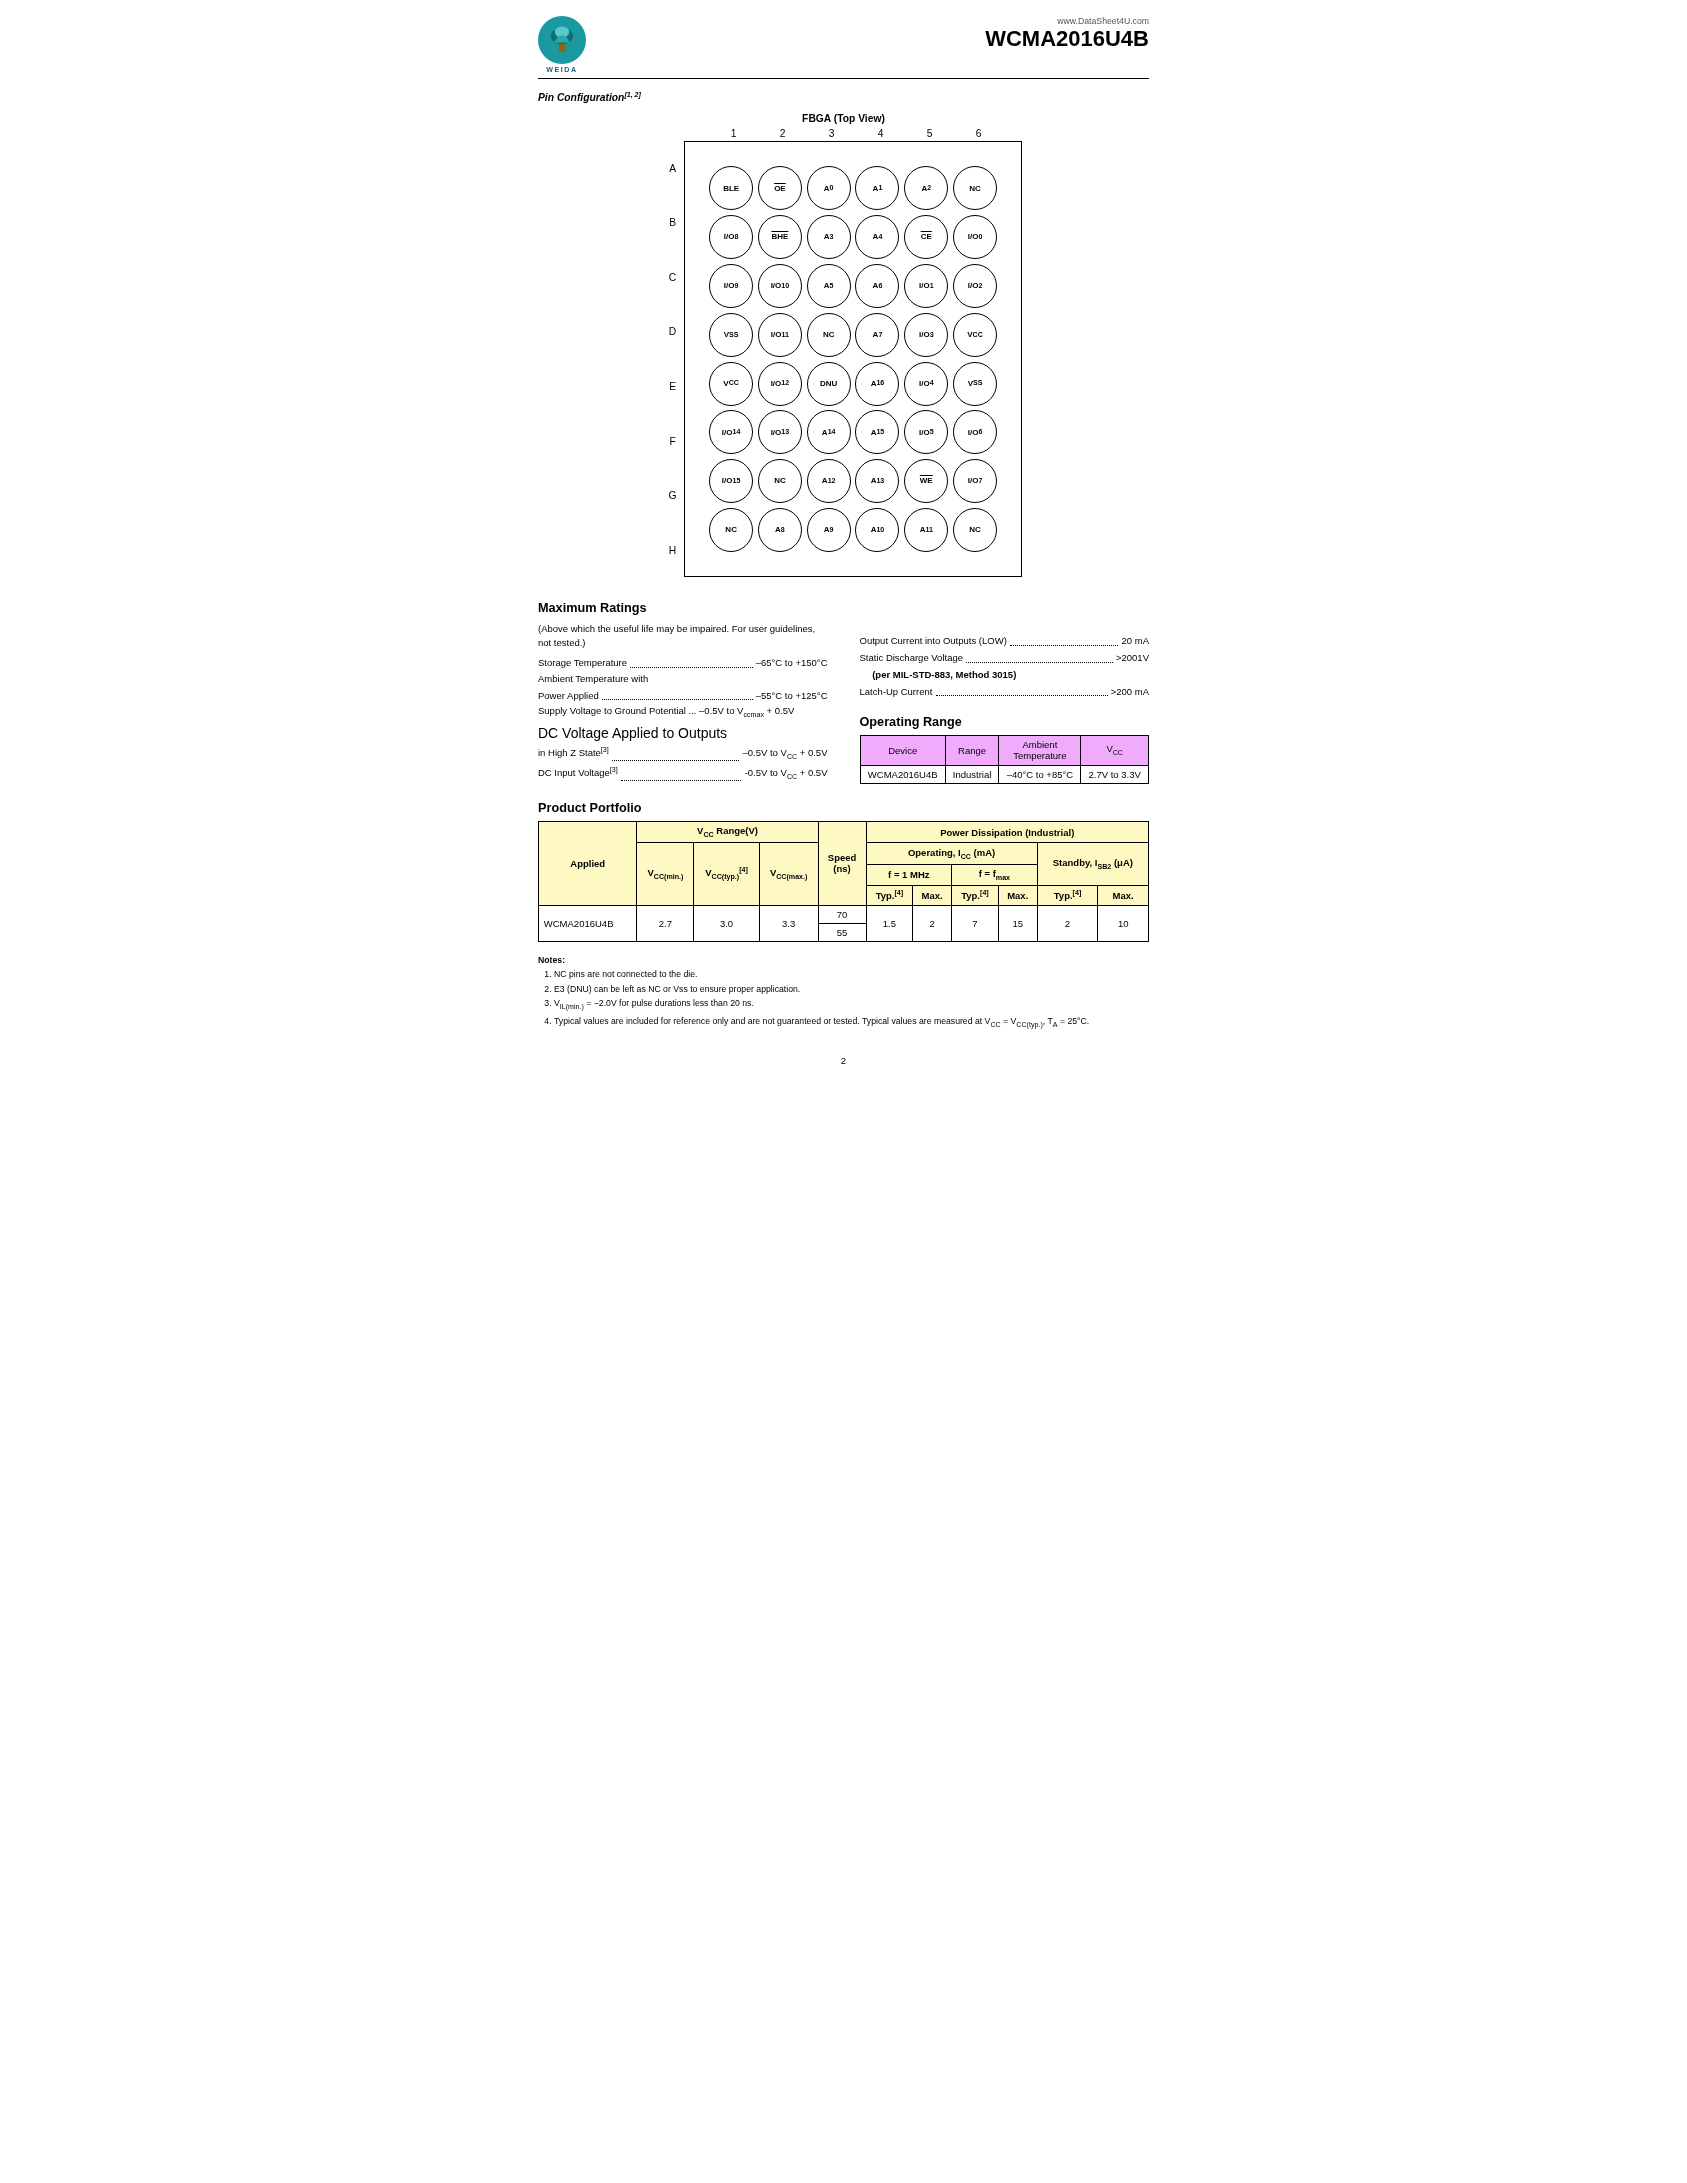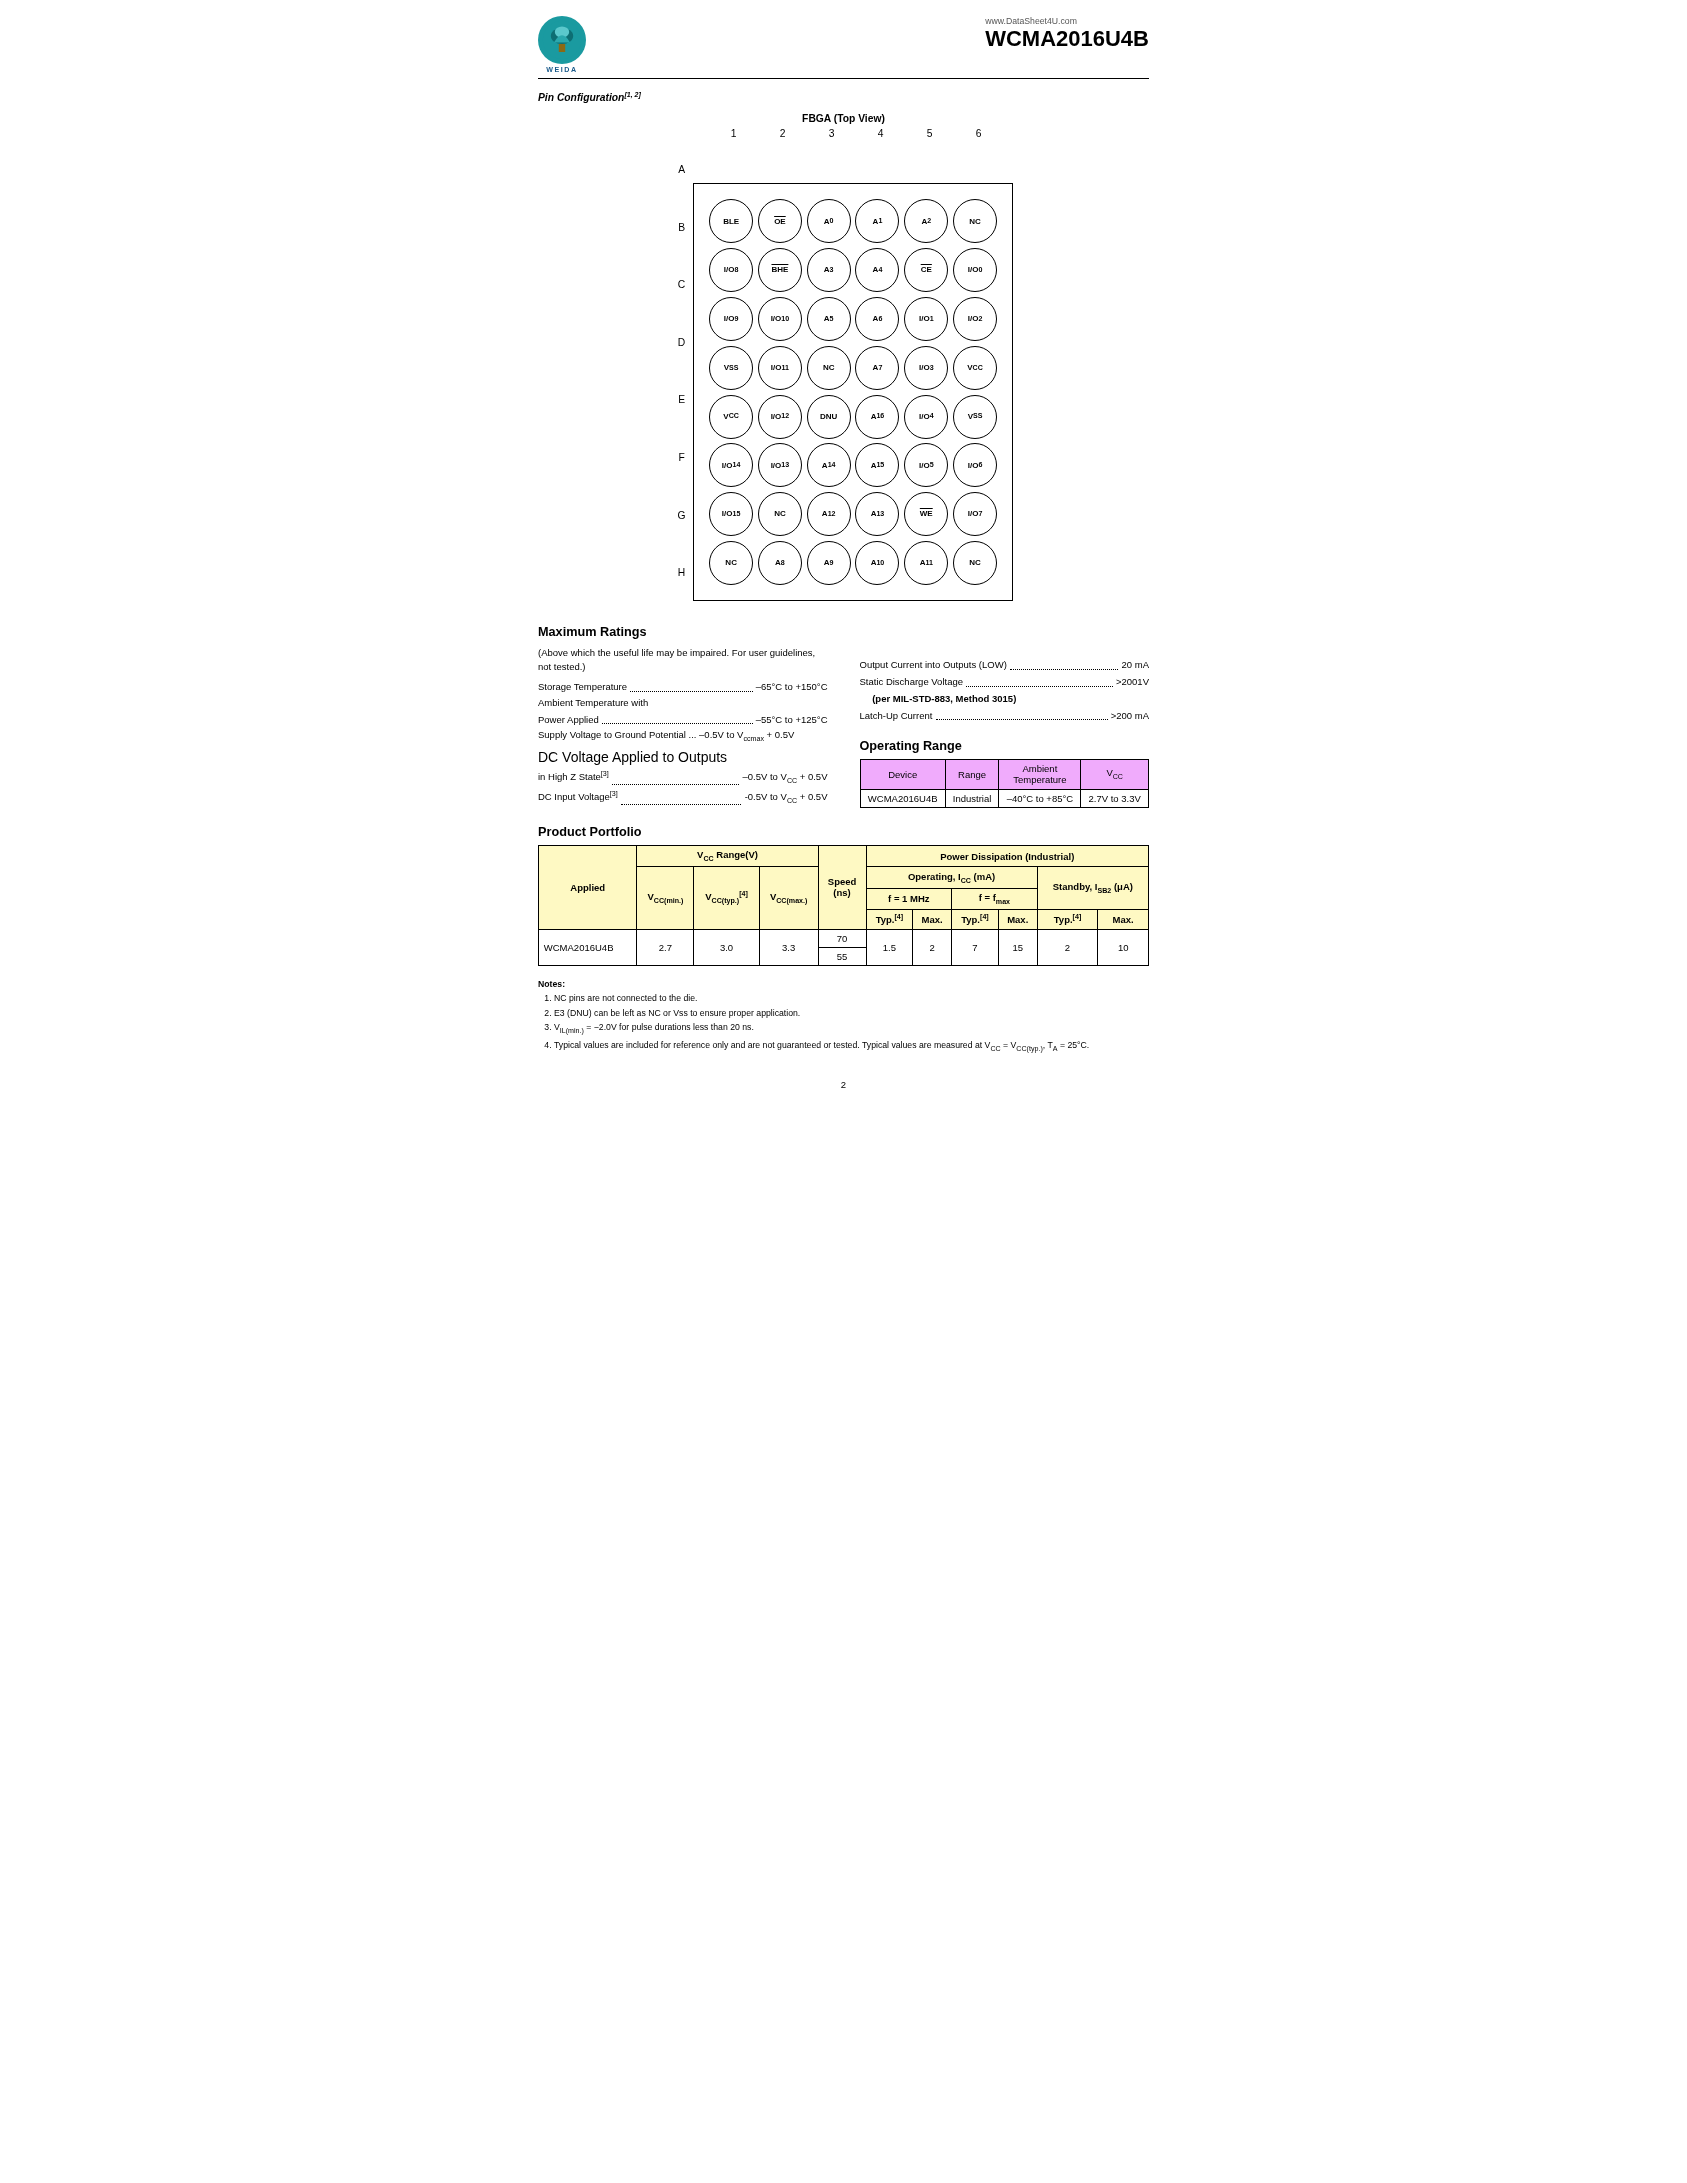--- a/index.html
+++ b/index.html
@@ -36,21 +36,21 @@
       overflow: hidden;
     }
     .logo-text {
       font-size: 7.1px;
       font-weight: bold;
       color: #1a5a8a;
       letter-spacing: 1.6px;
       margin-top: 2.4px;
     }
     .header-right {
-      text-align: left;
+      text-align: right;
     }
     .website-url {
       font-size: 8.7px;
       color: #555;
     }
     .chip-title {
       font-size: 22px;
       font-weight: bold;
       color: #000;
     }
@@ -105,22 +105,21 @@
     .fbga-row-label {
       height: 49px;
       display: flex;
       align-items: center;
       justify-content: center;
       font-size: 10.3px;
       width: 16px;
     }
     .fbga-border {
       border: 1.6px solid #000;
-      padding: 13px;
-      margin-top: 42px;
+      padding: 22px;
     }
     .fbga-row {
       display: flex;
     }
     .pin-circle {
       width: 44px;
       height: 44px;
       border-radius: 50%;
       border: 1.6px solid #000;
       display: flex;

